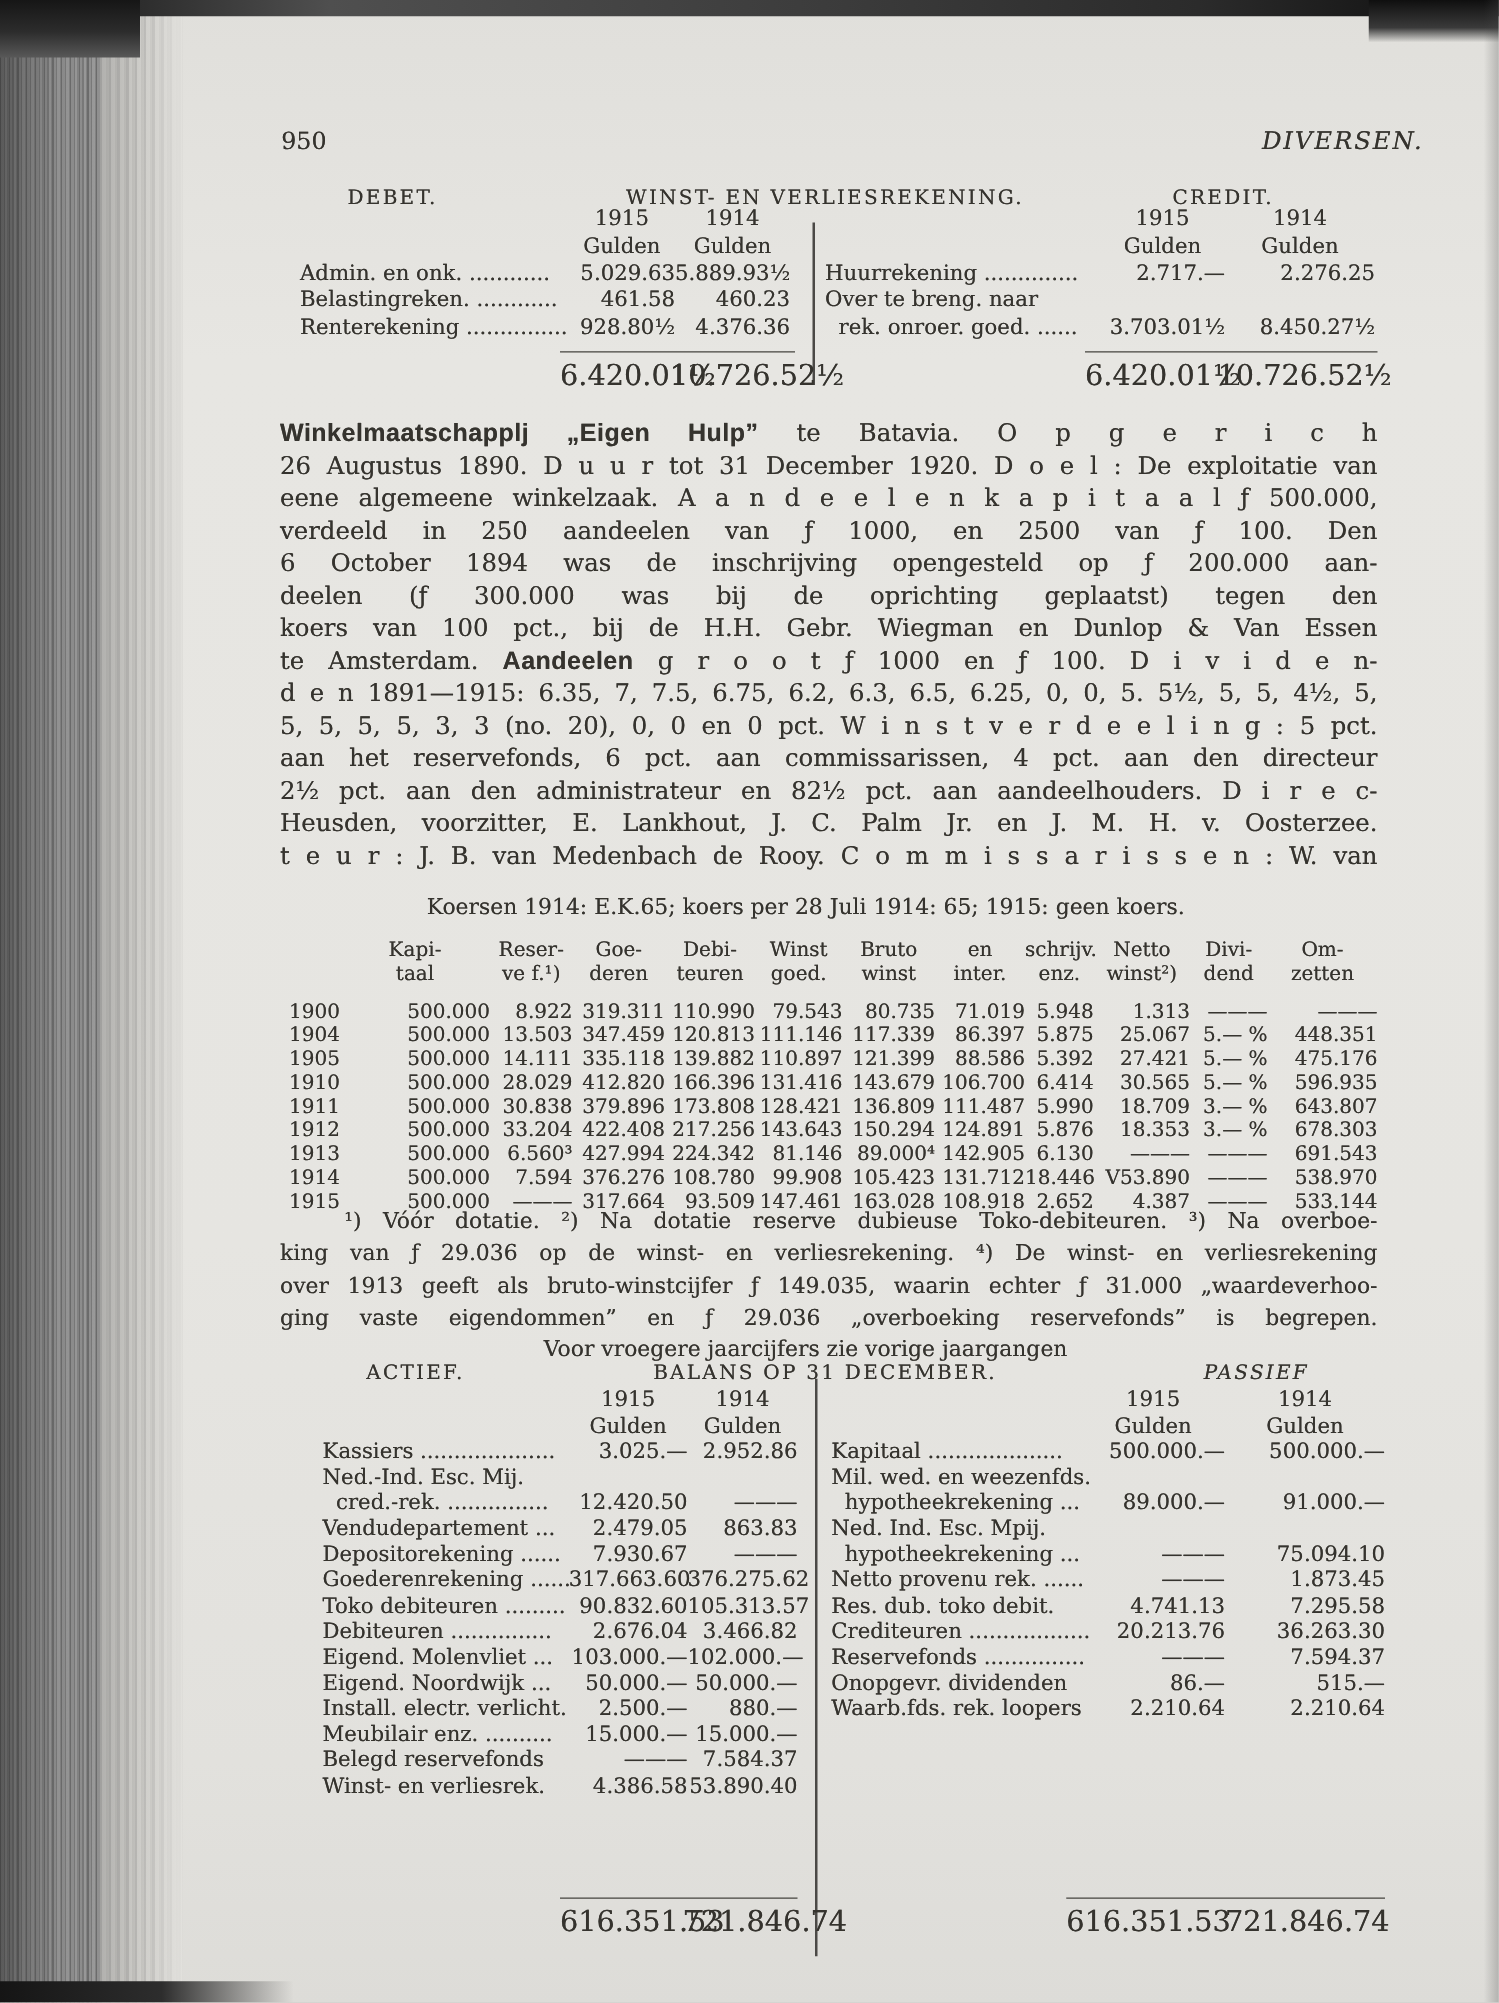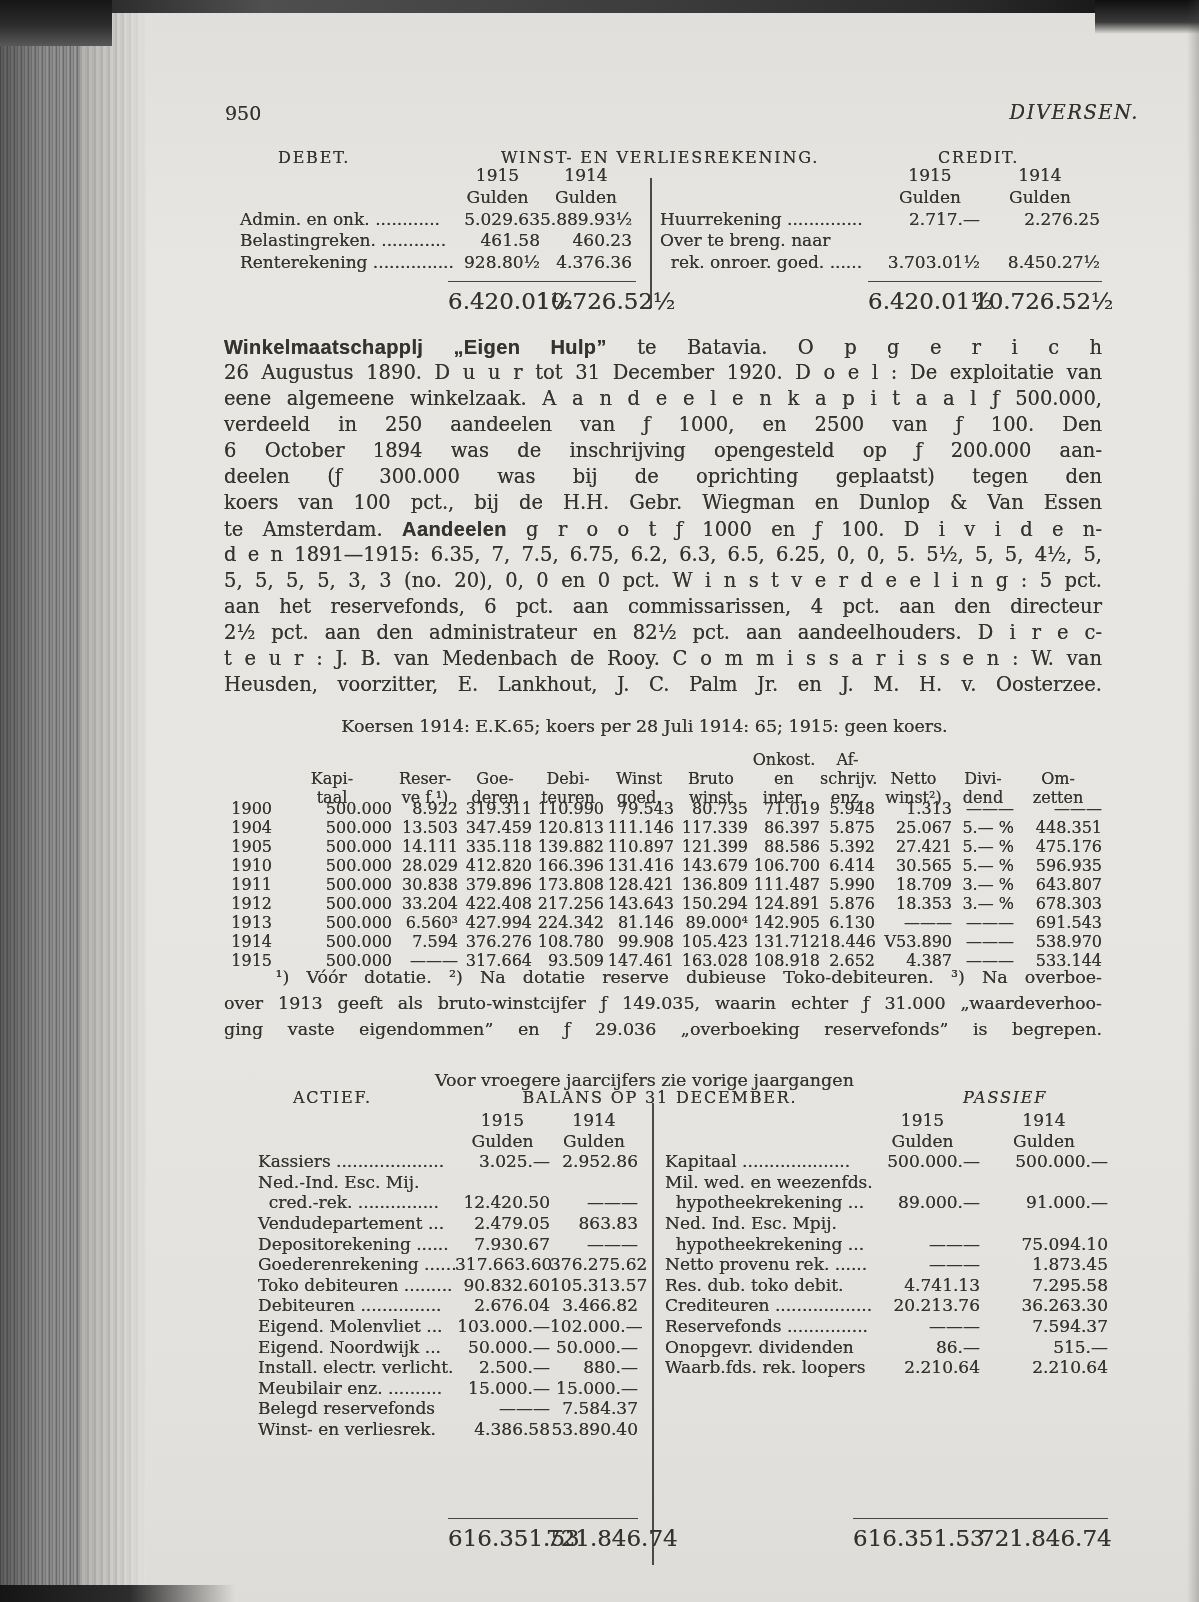--- a/index.html
+++ b/index.html
@@ -195,41 +195,27 @@
     <div class="tl"><span>eene algemeene winkelzaak. A a n d e e l e n k a p i t a a l  ƒ 500.000,</span></div>
     <div class="tl"><span>verdeeld in 250 aandeelen van ƒ 1000, en 2500 van ƒ 100. Den</span></div>
     <div class="tl"><span>6 October 1894 was de inschrijving opengesteld op ƒ 200.000 aan-</span></div>
     <div class="tl"><span>deelen (ƒ 300.000 was bij de oprichting geplaatst) tegen den</span></div>
     <div class="tl"><span>koers van 100 pct., bij de H.H. Gebr. Wiegman en Dunlop &amp; Van Essen</span></div>
     <div class="tl"><span>te Amsterdam. </span><span class="b">Aandeelen</span><span> g r o o t  ƒ 1000 en ƒ 100. D i v i d e n-</span></div>
     <div class="tl"><span>d e n  1891—1915: 6.35, 7, 7.5, 6.75, 6.2, 6.3, 6.5, 6.25, 0, 0, 5. 5½, 5, 5, 4½, 5,</span></div>
     <div class="tl"><span>5, 5, 5, 5, 3, 3 (no. 20), 0, 0 en 0 pct. W i n s t v e r d e e l i n g :  5 pct.</span></div>
     <div class="tl"><span>aan het reservefonds, 6 pct. aan commissarissen, 4 pct. aan den directeur</span></div>
     <div class="tl"><span>2½ pct. aan den administrateur en 82½ pct. aan aandeelhouders. D i r e c-</span></div>
+    <div class="tl"><span>Heusden, voorzitter, E. Lankhout, J. C. Palm Jr. en J. M. H. v. Oosterzee.</span></div>
     <div class="tl"><span>t e u r :  J. B. van Medenbach de Rooy. C o m m i s s a r i s s e n :  W. van</span></div>
-    <div class="tl"><span>Heusden, voorzitter, E. Lankhout, J. C. Palm Jr. en J. M. H. v. Oosterzee.</span></div>
   </div>
 
 <div class="abs ink knote">Koersen 1914: E.K.65; koers per 28 Juli 1914: 65; 1915: geen koers.</div>
 <table class="abs ink kt kt-head">
     <tbody>
-      <tr class="r0">
-        <td class="c0"></td>
-        <td class="c1"></td>
-        <td class="c2"></td>
-        <td class="c3"></td>
-        <td class="c4"></td>
-        <td class="c5"></td>
-        <td class="c6"></td>
-        <td class="c7">Onkost.</td>
-        <td class="c8">Af-</td>
-        <td class="c9"></td>
-        <td class="c10"></td>
-        <td class="c11"></td>
-      </tr>
       <tr class="r1">
         <td class="c0"></td>
         <td class="c1">Kapi-</td>
         <td class="c2">Reser-</td>
         <td class="c3">Goe-</td>
         <td class="c4">Debi-</td>
         <td class="c5">Winst</td>
         <td class="c6">Bruto</td>
         <td class="c7">en</td>
         <td class="c8">schrijv.</td>
@@ -379,20 +365,21 @@
         <td class="c8">2.652</td>
         <td class="c9">4.387</td>
         <td class="c10">———</td>
         <td class="c11">533.144</td>
       </tr>
     </tbody>
   </table>
 
 <div class="abs ink fnotes">
     <div class="tl"><span>&nbsp;&nbsp;&nbsp;¹) Vóór dotatie.  ²) Na dotatie reserve dubieuse Toko-debiteuren.  ³) Na overboe-</span></div>
+    <div class="tl"><span>king van ƒ 29.036 op de winst- en verliesrekening.  ⁴) De winst- en verliesrekening</span></div>
     <div class="tl"><span>over 1913 geeft als bruto-winstcijfer ƒ 149.035, waarin echter ƒ 31.000 „waardeverhoo-</span></div>
     <div class="tl"><span>ging vaste eigendommen” en ƒ 29.036 „overboeking reservefonds” is begrepen.</span></div>
   </div>
 <div class="abs ink fcenter">Voor vroegere jaarcijfers zie vorige jaargangen</div>
 
 <div class="abs ink seclbl lbl-actief">ACTIEF.</div>
 <div class="abs ink seclbl lbl-baltitle">BALANS OP 31 DECEMBER.</div>
 <div class="abs ink seclbl lbl-passief">PASSIEF</div>
 <table class="abs ink bal-t balL">
     <tbody>

